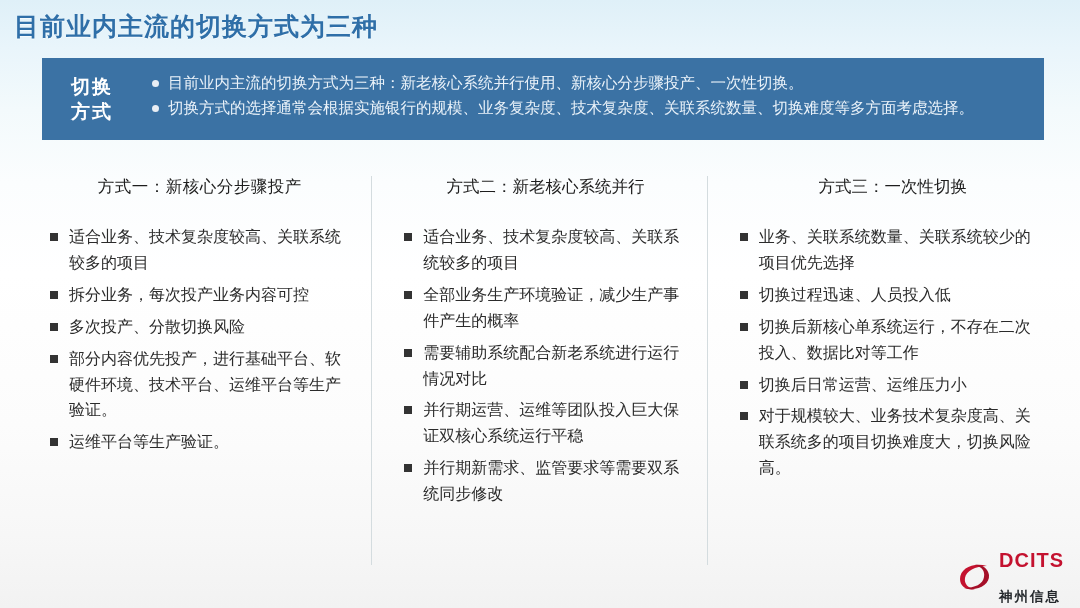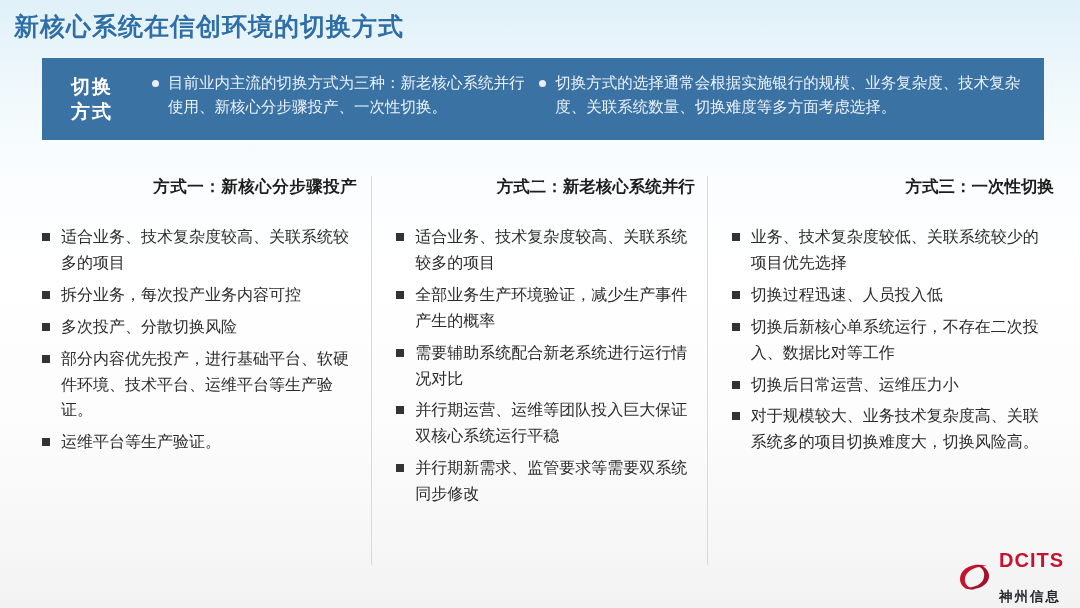--- a/index.html
+++ b/index.html
@@ -65,20 +65,21 @@
     font-weight: bold;
     font-size: 19px;
     line-height: 1.32;
     letter-spacing: 2px;
     text-align: center;
   }
   #banner-body {
     flex: 1 1 auto;
     padding: 13px 16px 16px 10px;
     display: flex;
+    flex-direction: column;
     justify-content: flex-start;
   }
   .banner-bullet {
     display: flex;
     align-items: flex-start;
     color: #eaf2f9;
     font-size: 15.5px;
     line-height: 1.52;
     margin-bottom: 1px;
   }
@@ -114,31 +115,31 @@
   .col-divider {
     width: 1px;
     background: #d4dcdf;
     margin-top: 0px;
     height: 389px;
     flex: 0 0 1px;
   }
 
   .col-head {
     font-size: 16.5px;
-    font-weight: bold;
+    font-weight: normal;
     color: #1d1d1d;
-    text-align: right;
+    text-align: center;
     margin: 0 0 26px 0;
     white-space: nowrap;
   }
   .col-1 .col-head { letter-spacing: 0.5px; }
 
   .bullets {
     list-style: none;
-    margin: 0;
+    margin: 8px;
     padding: 0;
   }
   .bullet {
     display: flex;
     align-items: flex-start;
     font-size: 16px;
     line-height: 1.62;
     color: #2b2b2b;
     margin-bottom: 6px;
   }
@@ -184,21 +185,21 @@
     color: #23272b;
     letter-spacing: 2px;
     margin-top: 20px;
   }
 </style>
 </head>
 <body>
 
 <div id="slide">
 
-  <div id="title">新核心系统在信创环境的切换方式</div>
+  <div id="title">目前业内主流的切换方式为三种</div>
 
   <div id="banner">
     <div id="banner-label">
       <span>切换</span>
       <span>方式</span>
     </div>
     <div id="banner-body">
       <div class="banner-bullet">
         <span class="banner-dot"></span>
         <span class="banner-text">目前业内主流的切换方式为三种：新老核心系统并行使用、新核心分步骤投产、一次性切换。</span>
@@ -266,21 +267,21 @@
       </ul>
     </div>
 
     <div class="col-divider"></div>
 
     <div class="col col-3">
       <div class="col-head">方式三：一次性切换</div>
       <ul class="bullets">
         <li class="bullet">
           <span class="sq"></span>
-          <span class="btext">业务、技术复杂度较低、关联系统较少的项目优先选择</span>
+          <span class="btext">业务、关联系统数量、关联系统较少的项目优先选择</span>
         </li>
         <li class="bullet">
           <span class="sq"></span>
           <span class="btext">切换过程迅速、人员投入低</span>
         </li>
         <li class="bullet">
           <span class="sq"></span>
           <span class="btext">切换后新核心单系统运行，不存在二次投入、数据比对等工作</span>
         </li>
         <li class="bullet">

